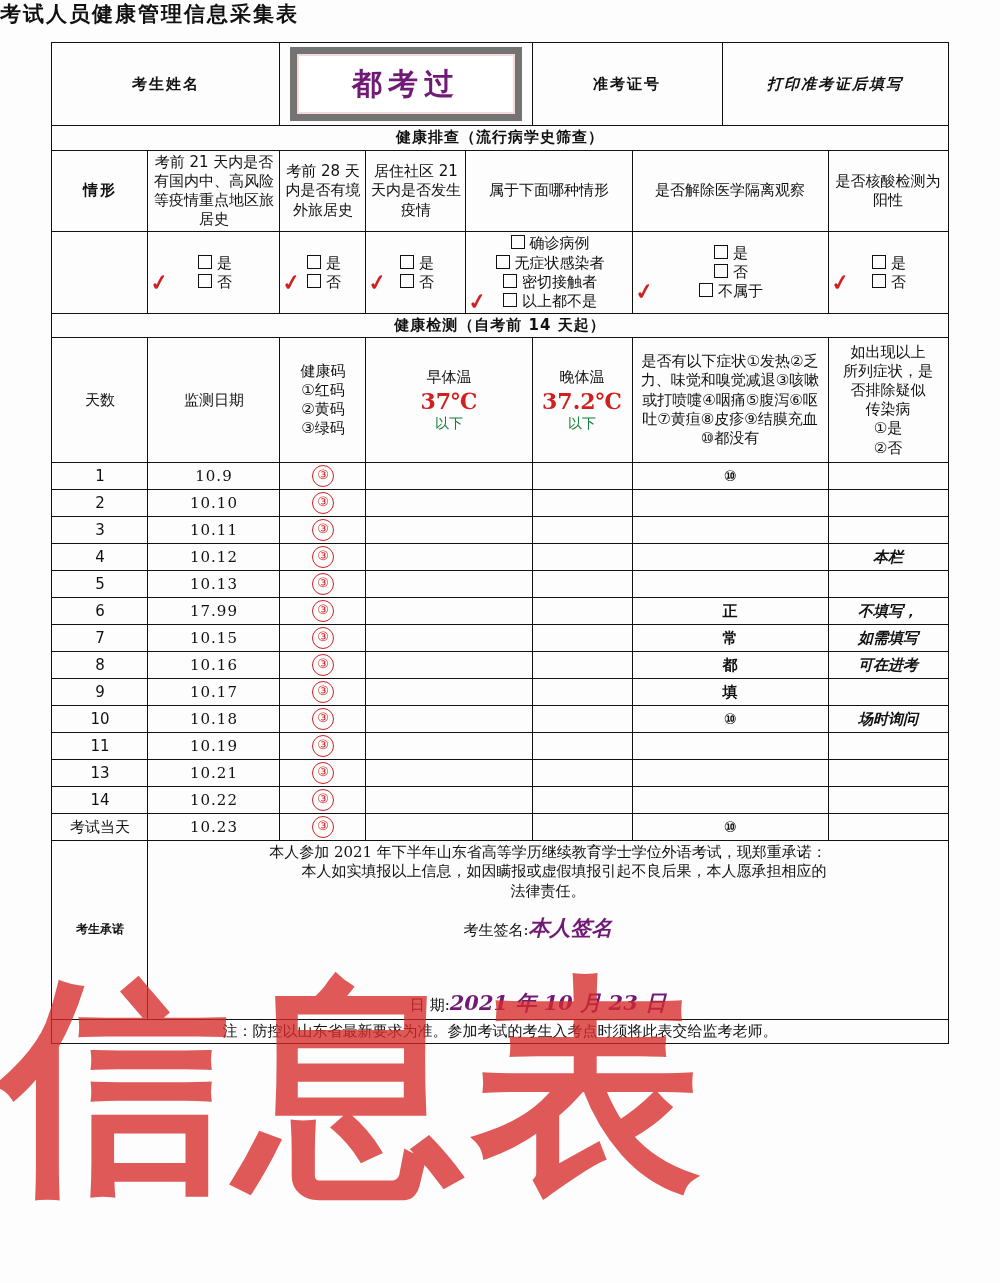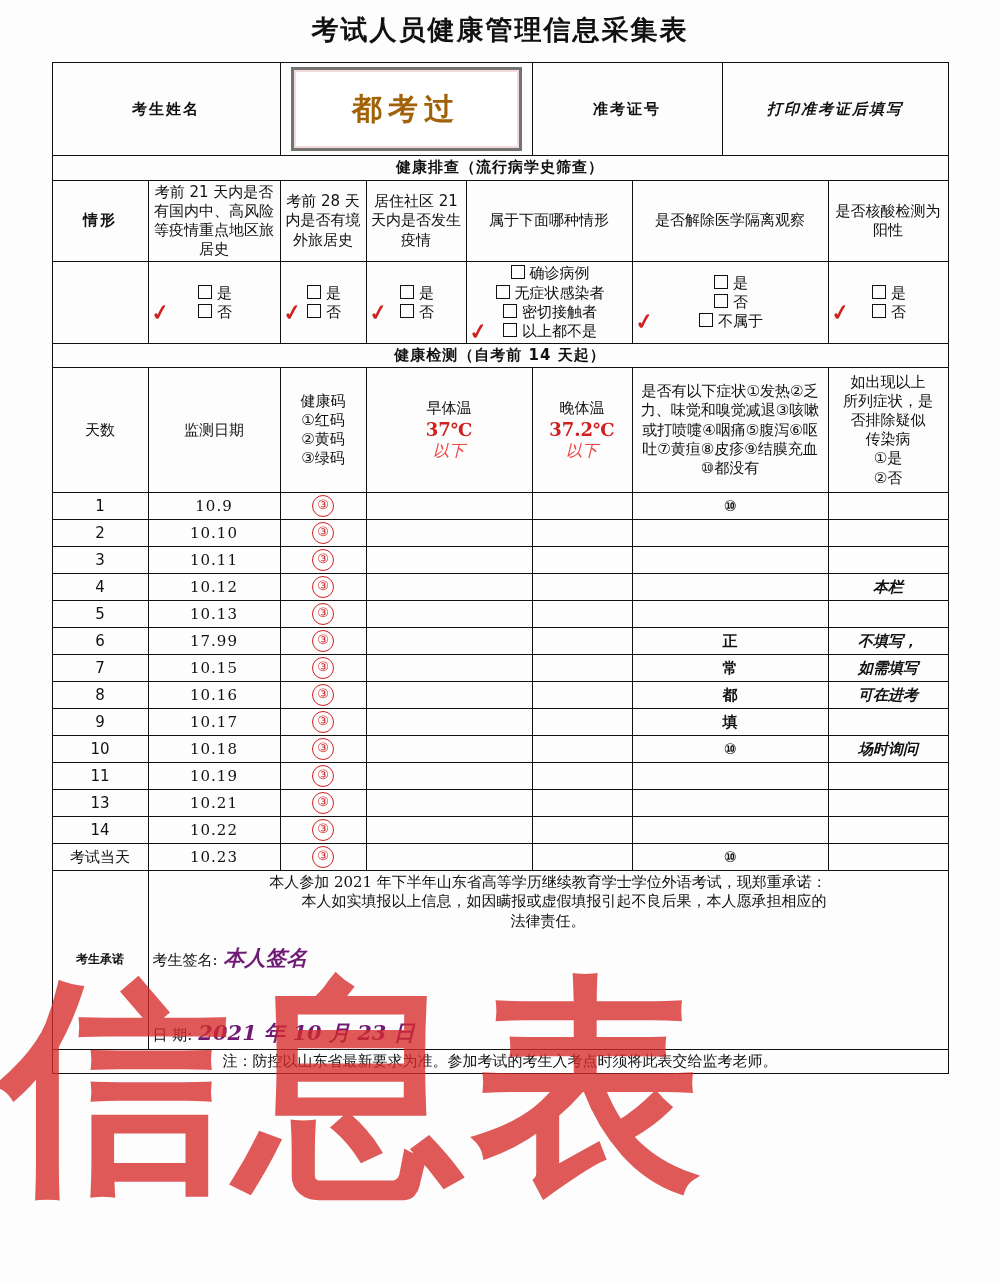--- a/index.html
+++ b/index.html
@@ -5,25 +5,24 @@
   html,body{margin:0;padding:0;}
   body{
     width:1000px;height:1283px;
     background:#fdfdfd;
     font-family:"DejaVu Sans","Liberation Sans",sans-serif;
     position:relative;
     overflow:hidden;
   }
   #sheet{position:relative;width:1000px;height:1283px;}
   .title{
-    text-align:center;
-    font-size:27px;
+    font-size:21px;
     font-weight:bold;
     letter-spacing:2px;
-    padding-top:12px;
+    padding-top:0;
     color:#111;
     font-family:"DejaVu Serif","Liberation Serif",serif;
   }
   table.main{
     border-collapse:collapse;
     width:896px;
     margin:14px auto 0 auto;
     table-layout:fixed;
   }
   table.main td{
@@ -40,60 +39,60 @@
   .hw{ 
     color:#d02020;
     font-family:"DejaVu Serif","Liberation Serif",serif;
     font-style:italic;
     font-size:22px;
     font-weight:bold;
     letter-spacing:2px;
   }
   .hw-sm{color:#701a75;font-family:"DejaVu Serif","Liberation Serif",serif;font-style:italic;font-size:17px;font-weight:bold;}
   .namebox{
-    border:3px solid #737373;
+    border:7px solid #737373;
     background:#fff;
     box-shadow:0 0 0 2px #f5dada inset;
     margin:2px 6px;
-    padding:20px 0;
+    padding:11px 0;
     font-size:30px;
     font-weight:bold;
     letter-spacing:6px;
-    color:#a16207;
+    color:#701a75;
     font-family:"DejaVu Serif","Liberation Serif",serif;
   }
   .colhead{font-size:14px;line-height:1.35;padding:6px 6px;}
   .optcell{text-align:left;padding:6px 10px;font-size:15px;line-height:1.9;position:relative;}
   .opt{display:block;white-space:nowrap;position:relative;padding-left:2px;}
   .box{display:inline-block;width:12px;height:12px;border:1.4px solid #111;margin-right:5px;vertical-align:-1px;}
   .tick{
     position:absolute;left:-2px;top:-5px;
     color:#d02020;font-size:22px;font-weight:bold;
     font-family:"DejaVu Serif","Liberation Serif",serif;
     transform:rotate(-8deg);
   }
   .sym{color:#d02020;font-size:16px;font-weight:bold;}
   .temp{font-size:13px;line-height:1.4;}
-  .temp .big{color:#d02020;font-size:18px;font-weight:bold;font-family:"DejaVu Serif","Liberation Serif",serif;}
-  .temp .below{color:#ef4444;font-size:16px;font-style:italic;}
+  .temp .big{color:#d02020;font-size:22px;font-weight:bold;font-family:"DejaVu Serif","Liberation Serif",serif;}
+  .temp .below{color:#15803d;font-size:14px;}
   .sym-list{text-align:left;font-size:13.5px;line-height:1.5;padding:6px;}
   .day{font-size:15px;}
   .date{color:#d02020;font-family:"DejaVu Serif","Liberation Serif",serif;font-size:17px;letter-spacing:1px;}
   .circ{
     display:inline-block;width:20px;height:20px;border:1.6px solid #d02020;border-radius:50%;
     color:#d02020;font-size:13px;line-height:18px;text-align:center;
     font-family:"DejaVu Serif","Liberation Serif",serif;
   }
   .rowline{height:26px;}
   .promise{
     text-align:left;font-size:15.5px;line-height:1.9;padding:10px 14px;
     font-family:"DejaVu Serif","Liberation Serif",serif;
   }
   .promise .indent{display:block;text-indent:32px;}
-  .sign-row{display:flex;justify-content:flex-start;gap:6px;align-items:baseline;padding-right:20px;font-size:15px;}
+  .sign-row{display:flex;justify-content:center;gap:0;align-items:baseline;padding-right:20px;font-size:15px;}
   .footer{
     text-align:left;font-size:13.5px;padding:6px 10px;color:#222;
     font-family:"DejaVu Serif","Liberation Serif",serif;
   }
   .watermark{
     position:absolute;
     left:0;top:1010px;
     width:1000px;
     font-size:230px;
     font-weight:bold;

